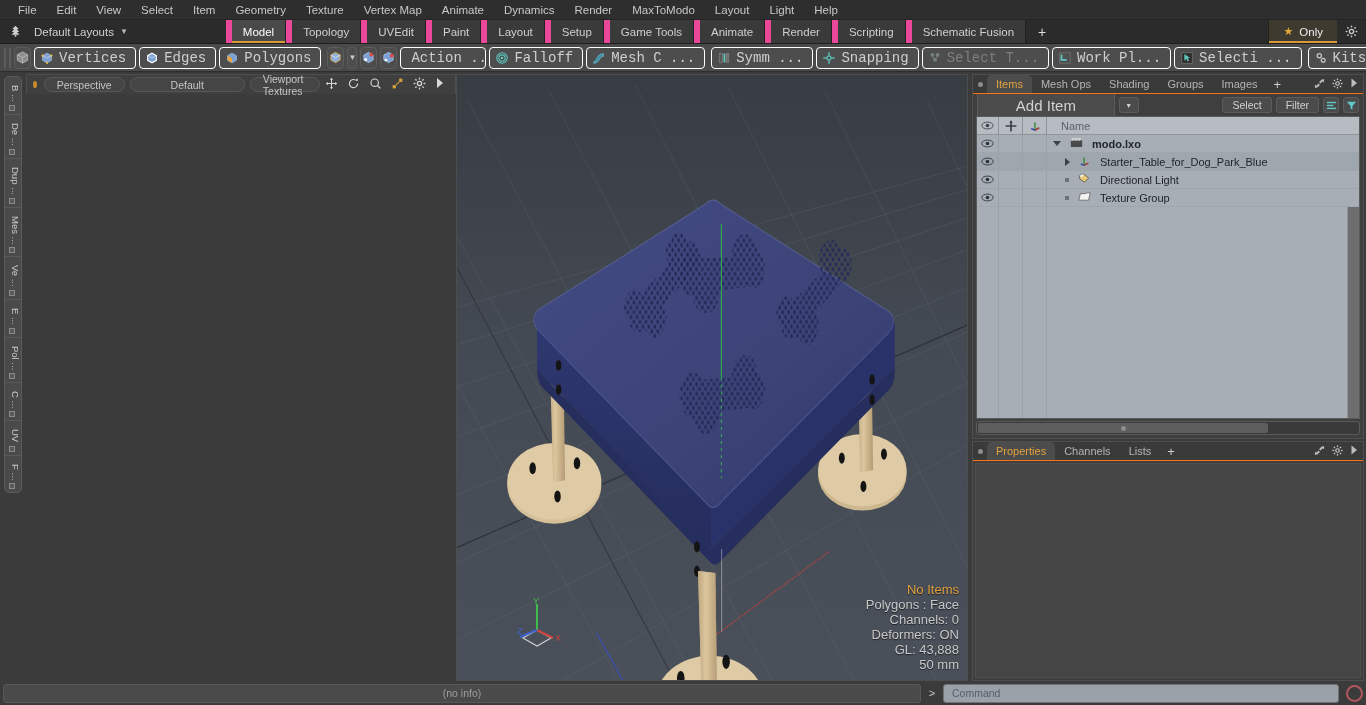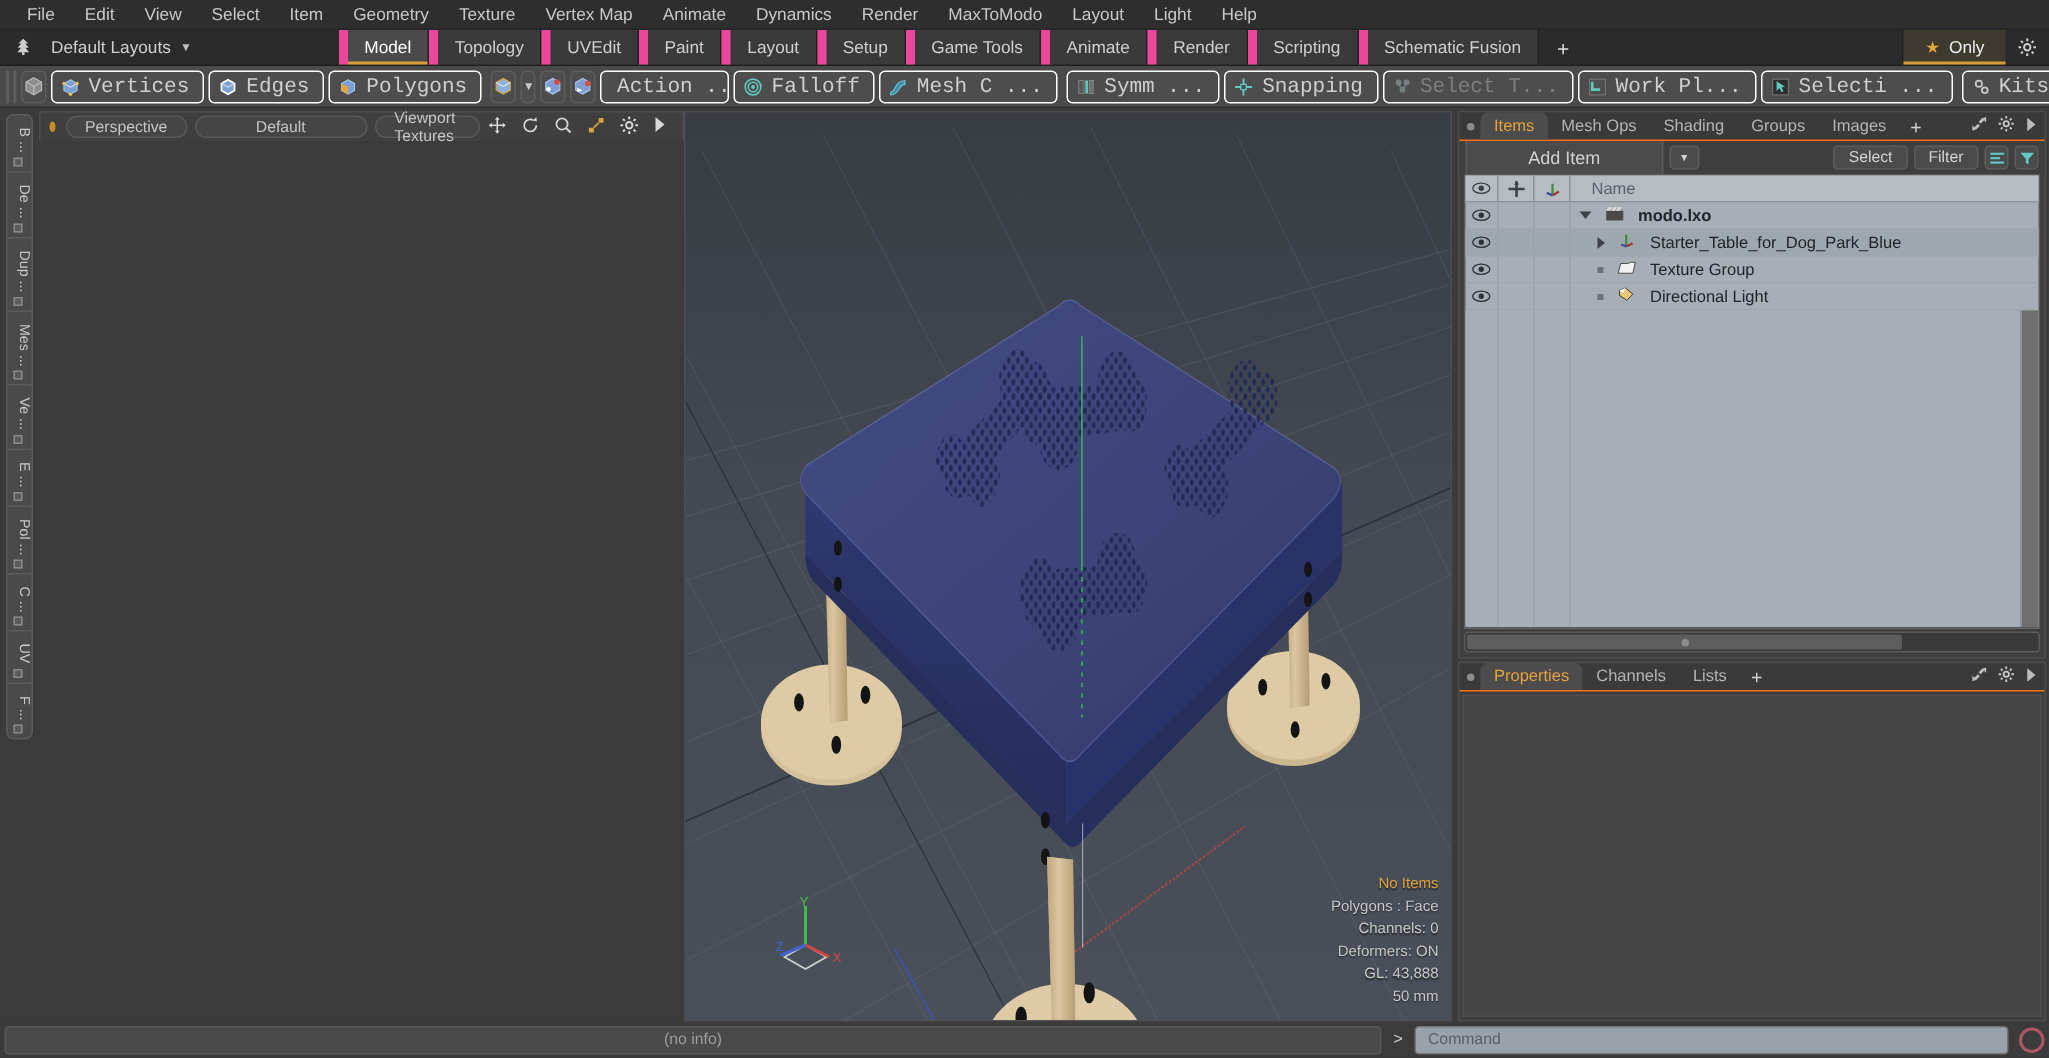--- a/index.html
+++ b/index.html
@@ -123,21 +123,21 @@
     font-size: 10.5px; display: flex; align-items: center; justify-content: center; padding: 0 12px;
   }
   .vp-icons { margin-left: auto; display: flex; align-items: center; gap: 9px; color:#d8d8d8; font-size:12px; padding-right:4px;}
 
   .viewport {
     flex: 1 1 auto; position: relative; overflow: hidden;
     background: linear-gradient(180deg,#3b3f46 0%, #454a52 55%, #474c55 100%);
     border: 1px solid #4e4e4e;
   }
   .vp-info {
-    position: absolute; right: 8px; bottom: 8px; text-align: right; font-size: 10px;
+    position: absolute; right: 8px; bottom: 8px; text-align: right; font-size: 13px;
     color: #c8c8c8; line-height: 15px; text-shadow: 0 1px 1px rgba(0,0,0,.6);
   }
   .vp-info .hl { color: #e2a13c; }
   .vp-axis { position: absolute; left: 46px; bottom: 22px; width: 64px; height: 64px; }
 
   
   .rightcol { width: 396px; flex: 0 0 396px; display: flex; flex-direction: column; padding: 2px 2px 0 2px; }
   .panel { background: #3f3f3f; border: 1px solid #4e4e4e; display:flex; flex-direction:column; }
   .ptabs {
     height: 19px; display: flex; align-items: stretch; background: #3a3a3a; flex: 0 0 19px;
@@ -152,21 +152,21 @@
   .ptab.active { background: #4c4c4c; color: #e4a23f; }
   .ptab.plus { color:#cfcfcf; font-size:13px; padding:0 7px; }
   .ptabs-right { margin-left:auto; display:flex; align-items:center; gap:7px; padding-right:5px; color:#c9c9c9; font-size:11px;}
 
   .itembar {
     height: 20px; display: flex; align-items: center; gap: 4px; padding: 2px 4px; background: #3f3f3f;
     flex: 0 0 22px;
   }
   .additem {
     flex: 1 1 auto; height: 32px; border: 1px solid #5c5c5c; border-radius: 3px; background: #4b4b4b;
-    color: #d2d2d2; font-size: 12px; display: flex; align-items: center; justify-content: center;
+    color: #d2d2d2; font-size: 15px; display: flex; align-items: center; justify-content: center;
     max-width: 146px;
   }
   .additem-dd {
     width: 20px; height: 16px; border: 1px solid #5c5c5c; border-radius: 3px; background: #4b4b4b;
     display:flex; align-items:center; justify-content:center; color:#d0d0d0; font-size:7px;
   }
   .ib-spacer { flex: 1 1 auto; }
   .ib-btn {
     height: 16px; border: 1px solid #5c5c5c; border-radius: 3px; background: #4b4b4b; color: #d2d2d2;
     font-size: 10.5px; display: flex; align-items: center; justify-content: center; padding: 0 9px;
@@ -828,42 +828,42 @@
                 <svg width="13" height="9" viewBox="0 0 16 10">
                   <ellipse cx="8" cy="5" rx="7" ry="4.2" fill="none" stroke="#2c3238" stroke-width="1.1"></ellipse>
                   <circle cx="8" cy="5" r="2.2" fill="#2c3238"></circle>
                 </svg>
               </div>
             <div class="il-c2"></div>
             <div class="il-c3"></div>
             <div class="il-name ind1">
               <span class="dotmark"></span>
               <span><svg width="13" height="11" viewBox="0 0 16 13">
-                    <path d="M1 11 L3 3 H9 L11 2 H15 L13 11 Z" fill="#f2f2f2" stroke="#4a4a4a" stroke-width="0.8"></path>
+                    <path d="M2 3 L7 1 L13 6 L8 11 L2 7 Z" fill="#e8c97a" stroke="#3b3b3b" stroke-width="0.8"></path>
+                    <path d="M2 3 L7 1 L5 5 Z" fill="#ffffff"></path>
                   </svg></span>
-              <span>Texture Group</span>
+              <span>Directional Light</span>
             </div>
           </div>
 
           <div class="ilrow">
             <div class="il-eye">
                 <svg width="13" height="9" viewBox="0 0 16 10">
                   <ellipse cx="8" cy="5" rx="7" ry="4.2" fill="none" stroke="#2c3238" stroke-width="1.1"></ellipse>
                   <circle cx="8" cy="5" r="2.2" fill="#2c3238"></circle>
                 </svg>
               </div>
             <div class="il-c2"></div>
             <div class="il-c3"></div>
             <div class="il-name ind1">
               <span class="dotmark"></span>
               <span><svg width="13" height="11" viewBox="0 0 16 13">
-                    <path d="M2 3 L7 1 L13 6 L8 11 L2 7 Z" fill="#e8c97a" stroke="#3b3b3b" stroke-width="0.8"></path>
-                    <path d="M2 3 L7 1 L5 5 Z" fill="#ffffff"></path>
+                    <path d="M1 11 L3 3 H9 L11 2 H15 L13 11 Z" fill="#f2f2f2" stroke="#4a4a4a" stroke-width="0.8"></path>
                   </svg></span>
-              <span>Directional Light</span>
+              <span>Texture Group</span>
             </div>
           </div>
 
           <div style="flex:1 1 auto; background:#a7aeb5; display:flex;">
             <div style="width:22px;border-right:1px solid #9aa1a8"></div>
             <div style="width:24px;border-right:1px solid #9aa1a8"></div>
             <div style="width:24px;border-right:1px solid #9aa1a8"></div>
             <div style="flex:1 1 auto"></div>
             <div class="ilist-scrollcol"></div>
           </div>

